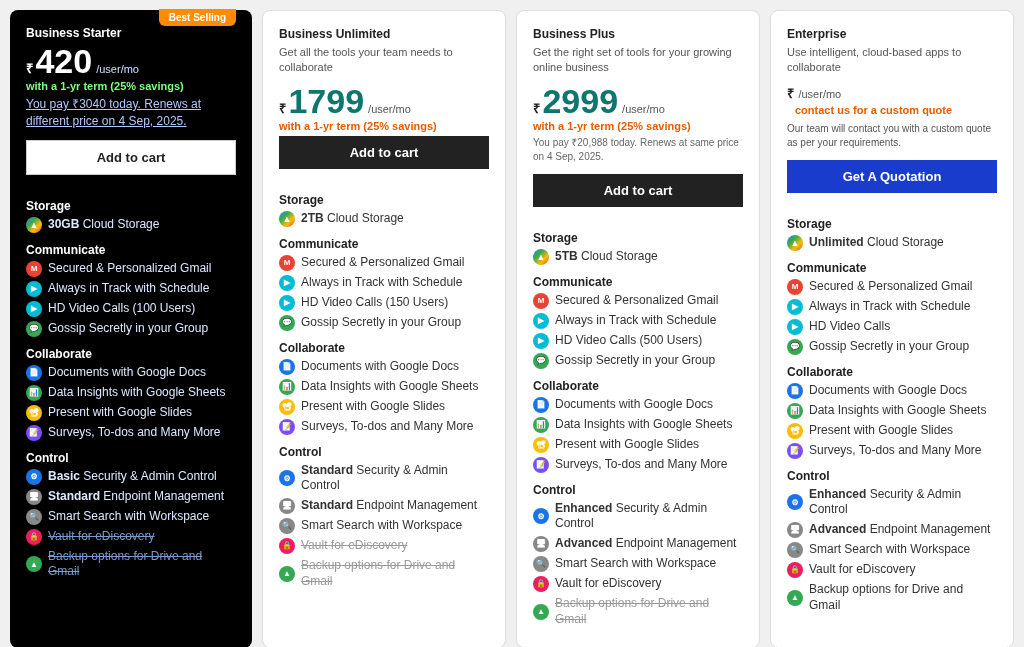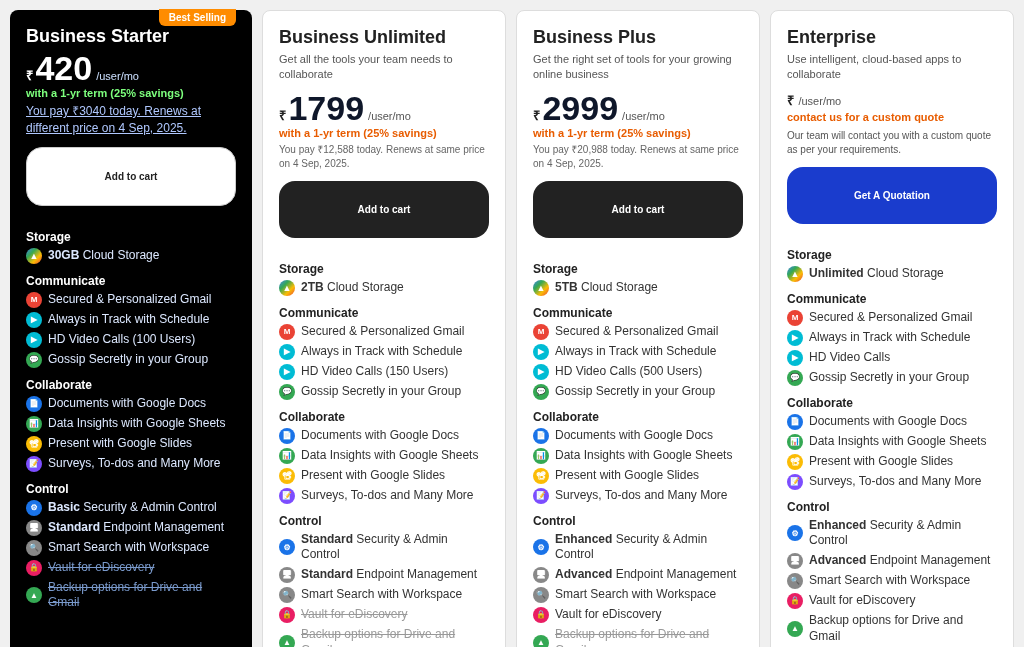--- a/index.html
+++ b/index.html
@@ -42,21 +42,21 @@
       right: 16px;
       background: #ff8c00;
       color: #fff;
       font-size: 10px;
       font-weight: bold;
       padding: 3px 10px;
       border-radius: 0 0 6px 6px;
     }
 
     .plan-name {
-      font-size: 18px;
+      font-size: 12px;
       font-weight: bold;
       color: #222;
       margin-bottom: 4px;
     }
     .plan-desc {
       font-size: 11px;
       color: #555;
       margin-bottom: 8px;
       line-height: 1.4;
     }
@@ -68,21 +68,21 @@
     }
     .currency {
       font-size: 13px;
       font-weight: bold;
       color: #222;
     }
     .plan-card.highlighted .currency { color: #fff; }
     .price-value {
       font-size: 34px;
       font-weight: 900;
-      color: #0f172a;
+      color: #0f766e;
       line-height: 1;
     }
     .plan-card.highlighted .price-value { color: #fff; text-align: center; }
     .per-user {
       font-size: 11px;
       color: #555;
       margin-left: 2px;
     }
     .plan-card.highlighted .per-user { color: #cce0ff; }
     .savings {
@@ -95,34 +95,35 @@
       font-size: 10px;
       color: #666;
       margin-bottom: 10px;
       line-height: 1.4;
     }
     .contact-us {
       font-size: 11px;
       color: #e85c00;
       font-weight: bold;
       margin-bottom: 6px;
+      margin-left: 8px;
     }
     .contact-desc {
       font-size: 10px;
       color: #555;
       margin-bottom: 10px;
       line-height: 1.4;
     }
 
     .add-to-cart-btn {
       width: 100%;
-      padding: 23px;
+      padding: 9px;
       border: none;
-      border-radius: 16px;
-      font-size: 10px;
+      border-radius: 0;
+      font-size: 13px;
       font-weight: bold;
       cursor: pointer;
       margin-bottom: 14px;
     }
     .btn-white {
       background: #fff;
       color: #222;
       border: 1.5px solid #ccc;
     }
     .btn-dark {
@@ -261,21 +262,21 @@
     </div><div class="feature-item">
       <div class="feature-icon">
           <span class="icon-circle ic-green" style="font-size:8px">▲</span>
         </div>
       <span class="feature-text strikethrough">Backup options for Drive and Gmail</span>
     </div></div>
     <div class="plan-card"><div class="plan-name">Business Unlimited</div><div class="plan-desc">Get all the tools your team needs to collaborate</div><div class="price-row">
     <span class="currency">₹</span>
     <span class="price-value">1799</span>
     <span class="per-user">/user/mo</span>
-  </div><div class="savings">with a 1-yr term (25% savings)</div><div class="renewal-text">You pay ₹12,588 today. Renews at same price on 4 Sep, 2025.</div><button class="add-to-cart-btn btn-dark">Add to cart</button><div class="section-title">Storage</div><div class="feature-item">
+  </div><div class="savings">with a 1-yr term (25% savings)</div><button class="add-to-cart-btn btn-dark">Add to cart</button><div class="section-title">Storage</div><div class="feature-item">
     <div class="feature-icon">
           <span class="icon-circle ic-blue" style="background:linear-gradient(135deg,#4285f4,#34a853,#fbbc05,#ea4335)">▲</span>
         </div>
     <span class="feature-text"><b>2TB</b> Cloud Storage</span>
   </div><div class="section-title">Communicate</div><div class="feature-item">
       <div class="feature-icon">
           <span class="icon-circle" style="background:#ea4335;font-size:8px;color:#fff">M</span>
         </div>
       <span class="feature-text">Secured &amp; Personalized Gmail</span>
     </div><div class="feature-item">

